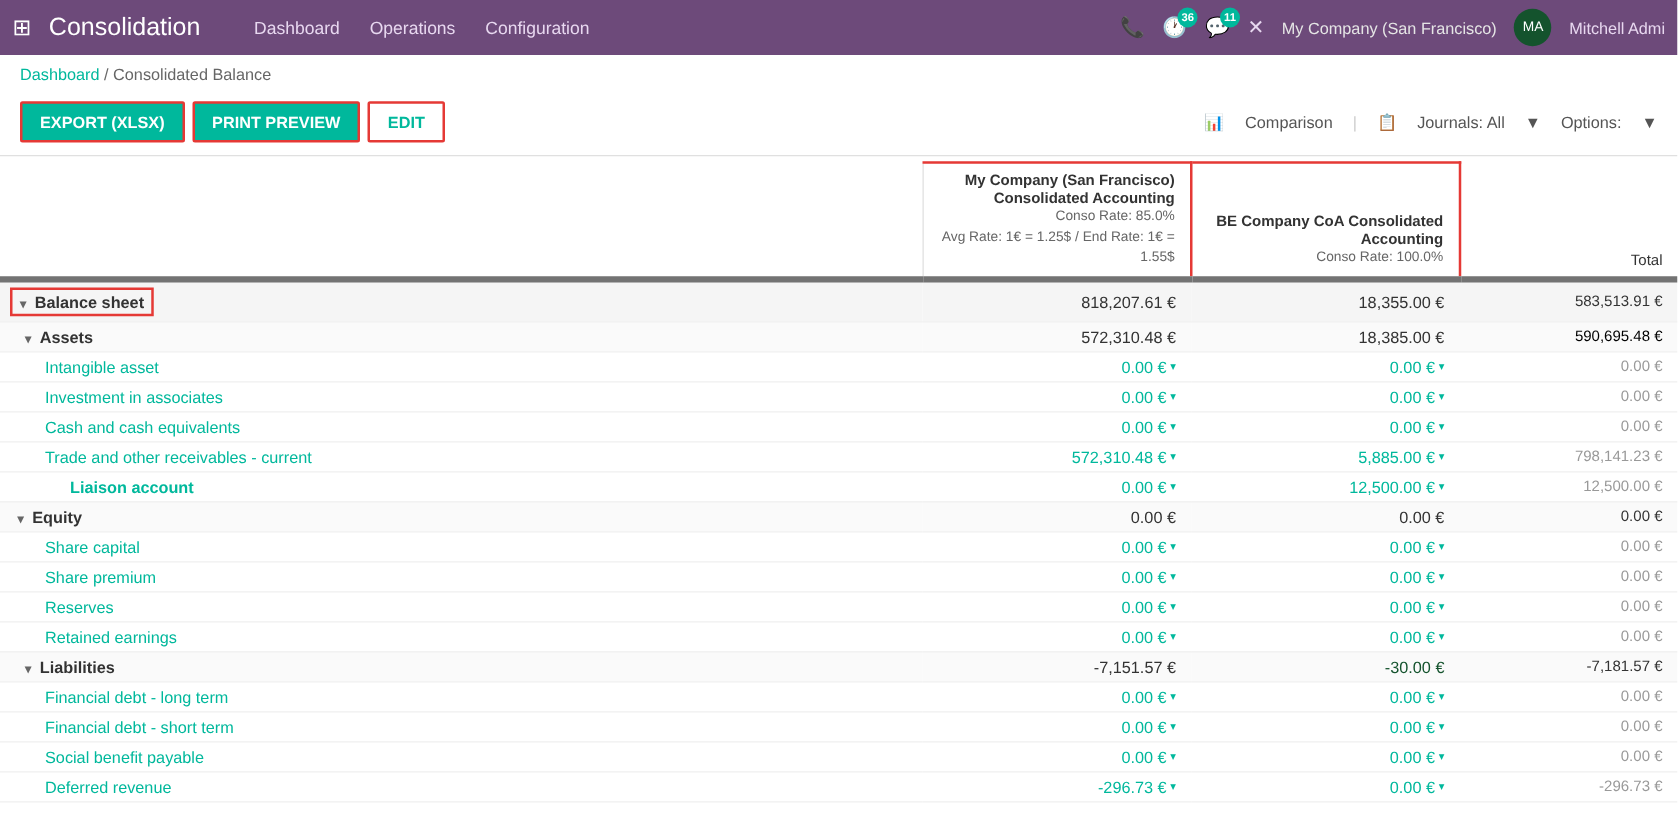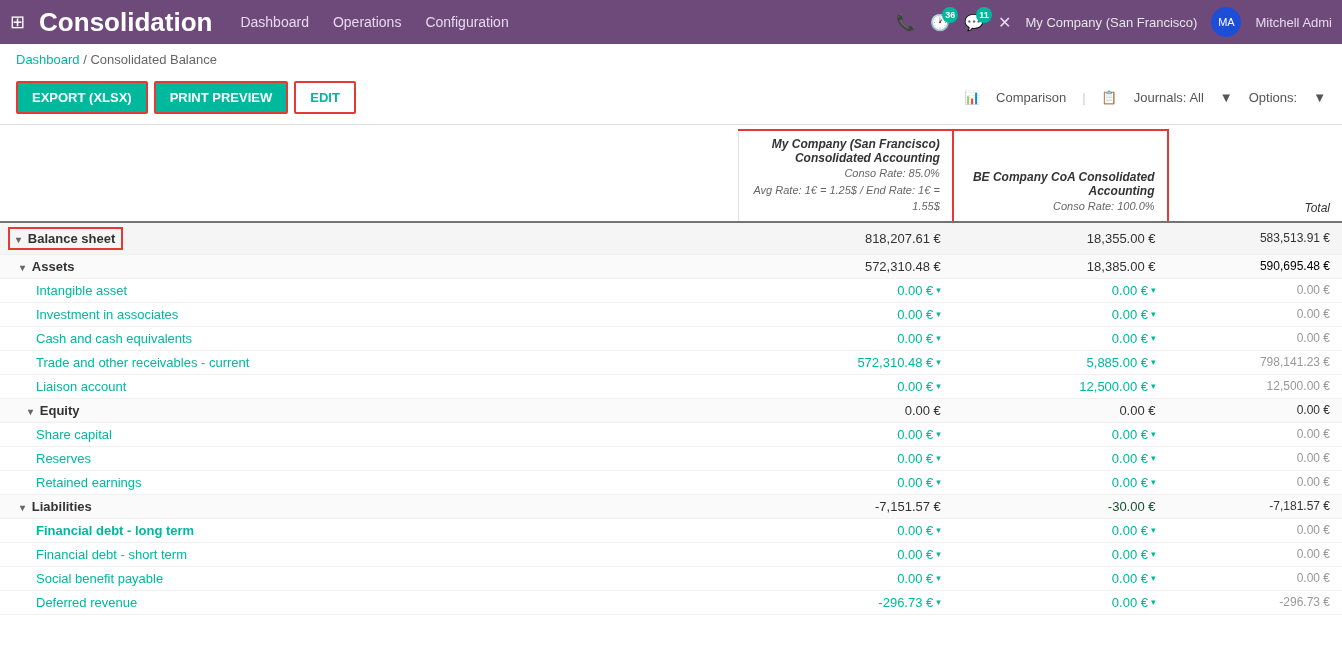--- a/index.html
+++ b/index.html
@@ -8,29 +8,29 @@
     
     .topnav {
       background: #6d4a7a;
       color: #fff;
       display: flex;
       align-items: center;
       height: 44px;
       padding: 0 10px;
     }
     .topnav-grid { font-size: 18px; margin-right: 14px; cursor: pointer; }
-    .topnav-title { font-size: 26px; font-weight: bold; margin-right: 28px; }
+    .topnav-title { font-size: 20px; font-weight: normal; margin-right: 43px; }
     .topnav-menu { display: flex; gap: 24px; flex: 1; }
     .topnav-menu span { cursor: pointer; font-size: 14px; color: #e8d8f0; }
     .topnav-right { display: flex; align-items: center; gap: 14px; }
     .nav-icon { font-size: 16px; cursor: pointer; color: #e8d8f0; }
     .badge-btn { position: relative; display: inline-block; }
     .badge { position: absolute; top: -6px; right: -8px; background: #00b89c; color: #fff; border-radius: 50%; font-size: 9px; width: 16px; height: 16px; display: flex; align-items: center; justify-content: center; font-weight: bold; }
     .company-name { font-size: 13px; color: #e5e5e5; }
-    .user-avatar { width: 30px; height: 30px; border-radius: 50%; background: #1d4ed8; display: flex; align-items: center; justify-content: center; font-size: 11px; color: #fff; }
+    .user-avatar { width: 30px; height: 30px; border-radius: 50%; background: #14532d; display: flex; align-items: center; justify-content: center; font-size: 11px; color: #fff; }
 
     
     .breadcrumb {
       padding: 8px 16px;
       font-size: 13px;
       color: #666;
     }
     .breadcrumb a { color: #00b89c; text-decoration: none; }
     .breadcrumb span { color: #666; }
 
@@ -86,22 +86,21 @@
     .col-header-box {
       border: 2px solid #e53935;
       background: #fff;
     }
 
     .report-table thead tr th {
       padding: 6px 12px;
       vertical-align: bottom;
       text-align: right;
       font-weight: normal;
-      border-bottom: 2px solid #737373;
-      font-style: italic;
+      border-bottom: 5px solid #737373;
     }
     .report-table thead tr th.label-col {
       text-align: left;
       width: 55%;
     }
     .report-table thead tr th.company-col {
       text-align: right;
       width: 16%;
       font-size: 12px;
       border-left: 1px solid #e0e0e0;
@@ -229,33 +228,39 @@
           <td class="value-col" style="color: rgb(0, 184, 156);"><span class="val-with-arrow">0.00 € <span style="font-size:9px;color:#00b89c;">▾</span></span></td>
           <td class="total-col" style="color: rgb(153, 153, 153);">0.00 €</td>
         </tr>
         <tr>
           <td class="label-col" style="padding-left: 36px; font-weight: normal; color: rgb(0, 184, 156);">Trade and other receivables - current</td>
           <td class="value-col" style="color: rgb(0, 184, 156);"><span class="val-with-arrow">572,310.48 € <span style="font-size:9px;color:#00b89c;">▾</span></span></td>
           <td class="value-col" style="color: rgb(0, 184, 156);"><span class="val-with-arrow">5,885.00 € <span style="font-size:9px;color:#00b89c;">▾</span></span></td>
           <td class="total-col" style="color: rgb(153, 153, 153);">798,141.23 €</td>
         </tr>
         <tr>
-          <td class="label-col" style="padding-left: 36px; font-weight: normal; color: rgb(0, 184, 156);">Liaison account</td>
+          <td class="label-col" style="padding-left: 56px; font-weight: bold; color: rgb(0, 184, 156);">Liaison account</td>
           <td class="value-col" style="color: rgb(0, 184, 156);"><span class="val-with-arrow">0.00 € <span style="font-size:9px;color:#00b89c;">▾</span></span></td>
           <td class="value-col" style="color: rgb(0, 184, 156);"><span class="val-with-arrow">12,500.00 € <span style="font-size:9px;color:#00b89c;">▾</span></span></td>
           <td class="total-col" style="color: rgb(153, 153, 153);">12,500.00 €</td>
         </tr>
         <tr style="background: rgb(250, 250, 250);">
-          <td class="label-col" style="padding-left: 28px; font-weight: bold; color: rgb(51, 51, 51);"><span class="chevron">▾ </span>Equity</td>
+          <td class="label-col" style="padding-left: 14px; font-weight: bold; color: rgb(51, 51, 51);"><span class="chevron">▾ </span>Equity</td>
           <td class="value-col" style="color: rgb(51, 51, 51);">0.00 €</td>
           <td class="value-col" style="color: rgb(51, 51, 51);">0.00 €</td>
           <td class="total-col" style="color: rgb(51, 51, 51);">0.00 €</td>
         </tr>
         <tr>
           <td class="label-col" style="padding-left: 36px; font-weight: normal; color: rgb(0, 184, 156);">Share capital</td>
+          <td class="value-col" style="color: rgb(0, 184, 156);"><span class="val-with-arrow">0.00 € <span style="font-size:9px;color:#00b89c;">▾</span></span></td>
+          <td class="value-col" style="color: rgb(0, 184, 156);"><span class="val-with-arrow">0.00 € <span style="font-size:9px;color:#00b89c;">▾</span></span></td>
+          <td class="total-col" style="color: rgb(153, 153, 153);">0.00 €</td>
+        </tr>
+        <tr>
+          <td class="label-col" style="padding-left: 36px; font-weight: normal; color: rgb(0, 184, 156);">Share premium</td>
           <td class="value-col" style="color: rgb(0, 184, 156);"><span class="val-with-arrow">0.00 € <span style="font-size:9px;color:#00b89c;">▾</span></span></td>
           <td class="value-col" style="color: rgb(0, 184, 156);"><span class="val-with-arrow">0.00 € <span style="font-size:9px;color:#00b89c;">▾</span></span></td>
           <td class="total-col" style="color: rgb(153, 153, 153);">0.00 €</td>
         </tr>
         <tr>
           <td class="label-col" style="padding-left: 36px; font-weight: normal; color: rgb(0, 184, 156);">Reserves</td>
           <td class="value-col" style="color: rgb(0, 184, 156);"><span class="val-with-arrow">0.00 € <span style="font-size:9px;color:#00b89c;">▾</span></span></td>
           <td class="value-col" style="color: rgb(0, 184, 156);"><span class="val-with-arrow">0.00 € <span style="font-size:9px;color:#00b89c;">▾</span></span></td>
           <td class="total-col" style="color: rgb(153, 153, 153);">0.00 €</td>
         </tr>
@@ -265,21 +270,21 @@
           <td class="value-col" style="color: rgb(0, 184, 156);"><span class="val-with-arrow">0.00 € <span style="font-size:9px;color:#00b89c;">▾</span></span></td>
           <td class="total-col" style="color: rgb(153, 153, 153);">0.00 €</td>
         </tr>
         <tr style="background: rgb(250, 250, 250);">
           <td class="label-col" style="padding-left: 20px; font-weight: bold; color: rgb(51, 51, 51);"><span class="chevron">▾ </span>Liabilities</td>
           <td class="value-col" style="color: rgb(51, 51, 51);">-7,151.57 €</td>
           <td class="value-col" style="color: #14532d;">-30.00 €</td>
           <td class="total-col" style="color: rgb(51, 51, 51);">-7,181.57 €</td>
         </tr>
         <tr>
-          <td class="label-col" style="padding-left: 36px; font-weight: bold; color: rgb(0, 184, 156); margin-left: 29px;">Financial debt - long term</td>
+          <td class="label-col" style="padding-left: 36px; font-weight: normal; color: rgb(0, 184, 156); margin-left: 29px;">Financial debt - long term</td>
           <td class="value-col" style="color: rgb(0, 184, 156);"><span class="val-with-arrow">0.00 € <span style="font-size:9px;color:#00b89c;">▾</span></span></td>
           <td class="value-col" style="color: rgb(0, 184, 156);"><span class="val-with-arrow">0.00 € <span style="font-size:9px;color:#00b89c;">▾</span></span></td>
           <td class="total-col" style="color: rgb(153, 153, 153);">0.00 €</td>
         </tr>
         <tr>
           <td class="label-col" style="padding-left: 36px; font-weight: normal; color: rgb(0, 184, 156);">Financial debt - short term</td>
           <td class="value-col" style="color: rgb(0, 184, 156);"><span class="val-with-arrow">0.00 € <span style="font-size:9px;color:#00b89c;">▾</span></span></td>
           <td class="value-col" style="color: rgb(0, 184, 156);"><span class="val-with-arrow">0.00 € <span style="font-size:9px;color:#00b89c;">▾</span></span></td>
           <td class="total-col" style="color: rgb(153, 153, 153);">0.00 €</td>
         </tr>

